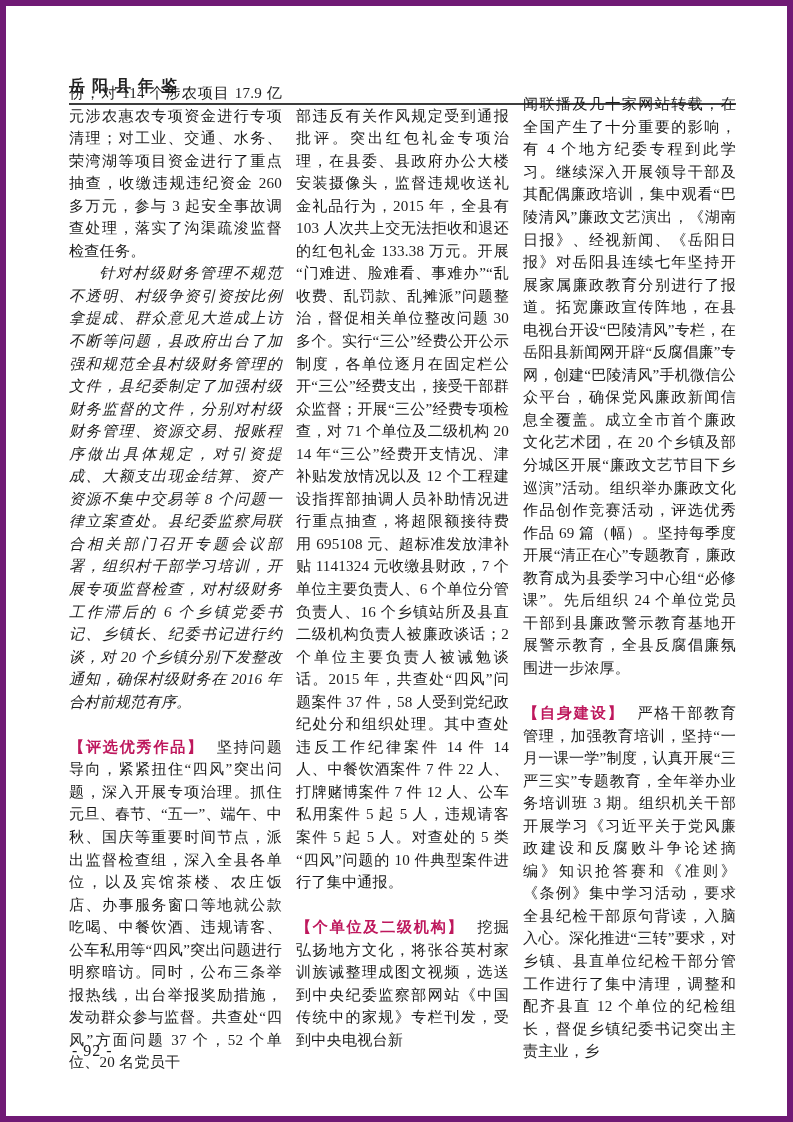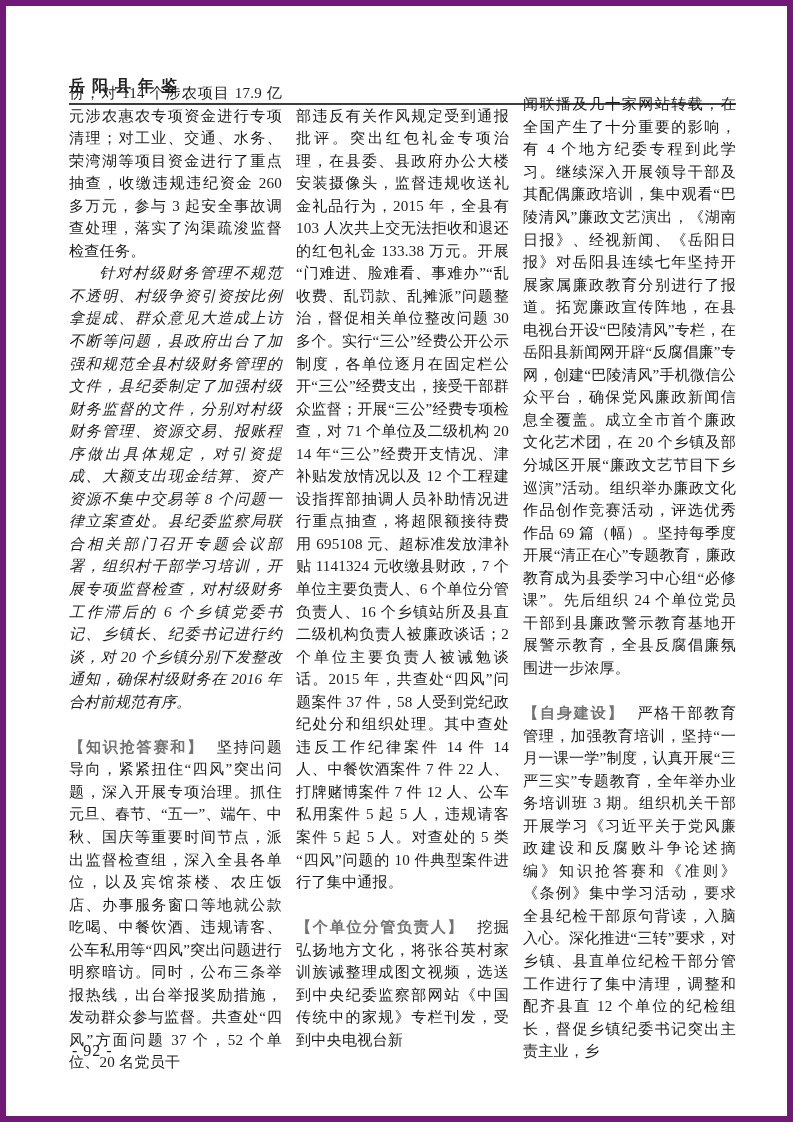--- a/index.html
+++ b/index.html
@@ -70,21 +70,21 @@
   }
   .entry {
     margin-top: 22.55px !important;
     text-indent: 0;
   }
   .entry-label {
     font-family: "Liberation Sans", "DejaVu Sans", sans-serif;
     font-weight: 700;
     letter-spacing: 0.5px;
     margin-right: 0.85em;
-    color: #737373;
+    color: #be185d;
   }
   .footer {
     position: absolute;
     left: 66px;
     top: 1036px;
     font-size: 16px;
     letter-spacing: 1px;
     color: #1c1c1c;
   }
 </style>
@@ -96,26 +96,26 @@
   <div class="header">
     <span class="header-title">岳阳县年鉴</span>
     <div class="header-rule"></div>
   </div>
 
   <div class="columns">
 
     <div class="col">
       <p class="cont">份，对 114 个涉农项目 17.9 亿元涉农惠农专项资金进行专项清理；对工业、交通、水务、荣湾湖等项目资金进行了重点抽查，收缴违规违纪资金 260 多万元，参与 3 起安全事故调查处理，落实了沟渠疏浚监督检查任务。</p>
       <p class="para">针对村级财务管理不规范不透明、村级争资引资按比例拿提成、群众意见大造成上访不断等问题，县政府出台了加强和规范全县村级财务管理的文件，县纪委制定了加强村级财务监督的文件，分别对村级财务管理、资源交易、报账程序做出具体规定，对引资提成、大额支出现金结算、资产资源不集中交易等 8 个问题一律立案查处。县纪委监察局联合相关部门召开专题会议部署，组织村干部学习培训，开展专项监督检查，对村级财务工作滞后的 6 个乡镇党委书记、乡镇长、纪委书记进行约谈，对 20 个乡镇分别下发整改通知，确保村级财务在 2016 年合村前规范有序。</p>
-      <p class="entry"><span class="entry-label">【知识抢答赛和】</span><span>坚持问题导向，紧紧扭住“四风”突出问题，深入开展专项治理。抓住元旦、春节、“五一”、端午、中秋、国庆等重要时间节点，派出监督检查组，深入全县各单位，以及宾馆茶楼、农庄饭店、办事服务窗口等地就公款吃喝、中餐饮酒、违规请客、公车私用等“四风”突出问题进行明察暗访。同时，公布三条举报热线，出台举报奖励措施，发动群众参与监督。共查处“四风”方面问题 37 个，52 个单位、20 名党员干</span></p>
+      <p class="entry"><span class="entry-label">【评选优秀作品】</span><span>坚持问题导向，紧紧扭住“四风”突出问题，深入开展专项治理。抓住元旦、春节、“五一”、端午、中秋、国庆等重要时间节点，派出监督检查组，深入全县各单位，以及宾馆茶楼、农庄饭店、办事服务窗口等地就公款吃喝、中餐饮酒、违规请客、公车私用等“四风”突出问题进行明察暗访。同时，公布三条举报热线，出台举报奖励措施，发动群众参与监督。共查处“四风”方面问题 37 个，52 个单位、20 名党员干</span></p>
     </div>
 
     <div class="col">
       <p class="cont">部违反有关作风规定受到通报批评。突出红包礼金专项治理，在县委、县政府办公大楼安装摄像头，监督违规收送礼金礼品行为，2015 年，全县有 103 人次共上交无法拒收和退还的红包礼金 133.38 万元。开展“门难进、脸难看、事难办”“乱收费、乱罚款、乱摊派”问题整治，督促相关单位整改问题 30 多个。实行“三公”经费公开公示制度，各单位逐月在固定栏公开“三公”经费支出，接受干部群众监督；开展“三公”经费专项检查，对 71 个单位及二级机构 2014 年“三公”经费开支情况、津补贴发放情况以及 12 个工程建设指挥部抽调人员补助情况进行重点抽查，将超限额接待费用 695108 元、超标准发放津补贴 1141324 元收缴县财政，7 个单位主要负责人、6 个单位分管负责人、16 个乡镇站所及县直二级机构负责人被廉政谈话；2 个单位主要负责人被诫勉谈话。2015 年，共查处“四风”问题案件 37 件，58 人受到党纪政纪处分和组织处理。其中查处违反工作纪律案件 14 件 14 人、中餐饮酒案件 7 件 22 人、打牌赌博案件 7 件 12 人、公车私用案件 5 起 5 人，违规请客案件 5 起 5 人。对查处的 5 类“四风”问题的 10 件典型案件进行了集中通报。</p>
-      <p class="entry"><span class="entry-label">【个单位分管负责人】</span><span>挖掘弘扬地方文化，将张谷英村家训族诫整理成图文视频，选送到中央纪委监察部网站《中国传统中的家规》专栏刊发，受到中央电视台新</span></p>
+      <p class="entry"><span class="entry-label">【个单位及二级机构】</span><span>挖掘弘扬地方文化，将张谷英村家训族诫整理成图文视频，选送到中央纪委监察部网站《中国传统中的家规》专栏刊发，受到中央电视台新</span></p>
     </div>
 
     <div class="col">
       <p class="cont">闻联播及几十家网站转载，在全国产生了十分重要的影响，有 4 个地方纪委专程到此学习。继续深入开展领导干部及其配偶廉政培训，集中观看“巴陵清风”廉政文艺演出，《湖南日报》、经视新闻、《岳阳日报》对岳阳县连续七年坚持开展家属廉政教育分别进行了报道。拓宽廉政宣传阵地，在县电视台开设“巴陵清风”专栏，在岳阳县新闻网开辟“反腐倡廉”专网，创建“巴陵清风”手机微信公众平台，确保党风廉政新闻信息全覆盖。成立全市首个廉政文化艺术团，在 20 个乡镇及部分城区开展“廉政文艺节目下乡巡演”活动。组织举办廉政文化作品创作竞赛活动，评选优秀作品 69 篇（幅）。坚持每季度开展“清正在心”专题教育，廉政教育成为县委学习中心组“必修课”。先后组织 24 个单位党员干部到县廉政警示教育基地开展警示教育，全县反腐倡廉氛围进一步浓厚。</p>
       <p class="entry"><span class="entry-label">【自身建设】</span><span>严格干部教育管理，加强教育培训，坚持“一月一课一学”制度，认真开展“三严三实”专题教育，全年举办业务培训班 3 期。组织机关干部开展学习《习近平关于党风廉政建设和反腐败斗争论述摘编》知识抢答赛和《准则》《条例》集中学习活动，要求全县纪检干部原句背读，入脑入心。深化推进“三转”要求，对乡镇、县直单位纪检干部分管工作进行了集中清理，调整和配齐县直 12 个单位的纪检组长，督促乡镇纪委书记突出主责主业，乡</span></p>
     </div>
 
   </div>
 
   <div class="footer">

